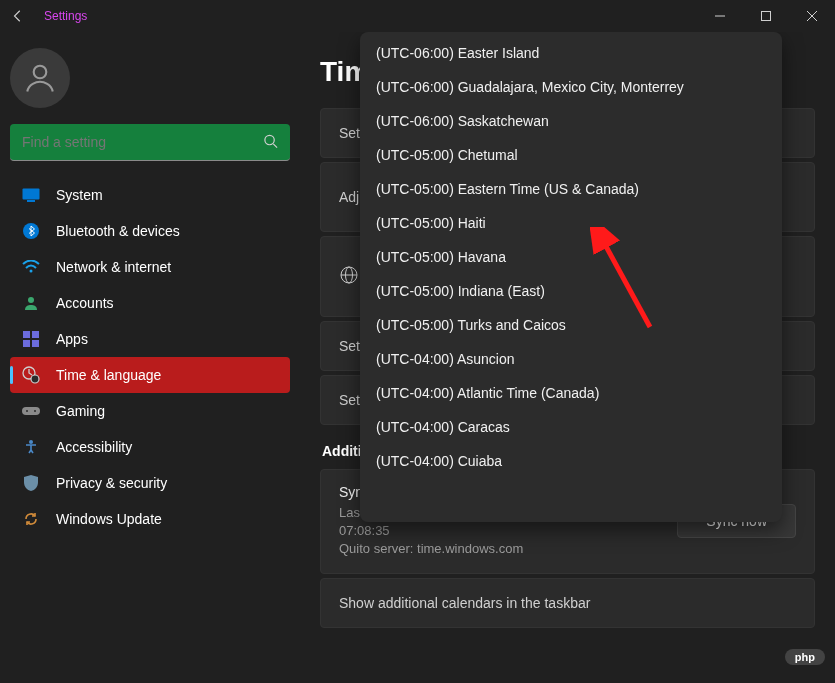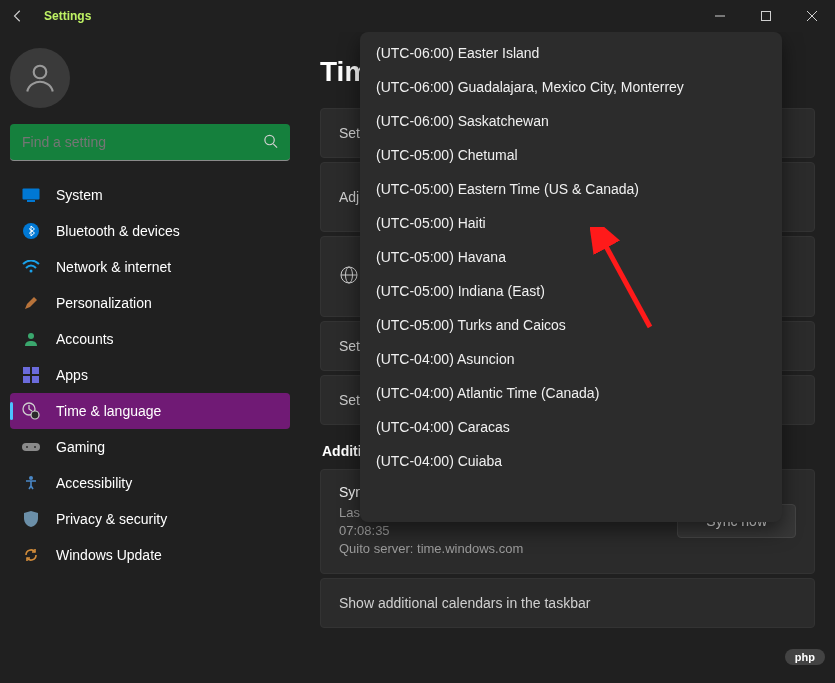--- a/index.html
+++ b/index.html
@@ -1,35 +1,35 @@
 <!DOCTYPE html>
 <html><head>
 <meta charset="utf-8">
 <style>
 * { margin: 0; padding: 0; box-sizing: border-box; font-family: "Segoe UI", sans-serif; }
 html, body { width: 835px; height: 683px; overflow: hidden; background: #202020; color: #ffffff; }
 
 .titlebar { display: flex; align-items: center; height: 32px; padding-left: 10px; }
 .titlebar-left { display: flex; align-items: center; gap: 18px; }
 .back-arrow { width: 16px; height: 16px; display: flex; align-items: center; justify-content: center; }
-.titlebar-title { font-size: 12px; color: #bef264; font-weight: bold; }
+.titlebar-title { font-size: 12px; color: #d946ef; }
 .titlebar-right { margin-left: auto; display: flex; }
 .win-btn { width: 46px; height: 32px; display: flex; align-items: center; justify-content: center; }
 
 .main { display: flex; height: calc(683px - 32px); }
 
 .sidebar { width: 300px; padding: 10px 10px 10px 10px; display: flex; flex-direction: column; }
 .profile { display: flex; align-items: center; gap: 12px; padding: 6px 0 16px 0; }
 .avatar { width: 60px; height: 60px; border-radius: 50%; background: #3a3a3a; display: flex; align-items: center; justify-content: center; }
 .search-box { position: relative; margin-bottom: 16px; }
 .search-input { width: 100%; background: #15803d; border: none; border-bottom: 1px solid #8a8a8a; border-radius: 4px; padding: 10px 36px 10px 12px; color: #cfcfcf; font-size: 14px; outline: none; }
 .search-icon { position: absolute; right: 12px; top: 50%; transform: translateY(-50%); }
 
 .nav-item { display: flex; align-items: center; gap: 16px; padding: 9px 12px; border-radius: 4px; cursor: default; position: relative; font-size: 14px; }
-.nav-item.active { background: #701a75; }
+.nav-item.active { background: #b91c1c; }
 .nav-item.active::before { content: ""; position: absolute; left: 0; top: 9px; bottom: 9px; width: 3px; background: #4cc2ff; border-radius: 2px; }
 .nav-icon { width: 18px; height: 18px; display: flex; align-items: center; justify-content: center; flex-shrink: 0; }
 
 .content { flex: 1; padding: 24px 20px 0 20px; overflow: hidden; position: relative; }
 .page-title { font-size: 28px; font-weight: 600; margin-bottom: 20px; }
 
 .card { background: #2b2b2b; border: 1px solid #333; border-radius: 4px; padding: 16px 18px; font-size: 14px; margin-bottom: 4px; color: #d0d0d0; }
 .card-icon { width: 22px; margin-right: 18px; }
 .section-heading { font-size: 14px; font-weight: 600; margin: 18px 0 10px 2px; }
 
@@ -120,28 +120,20 @@
     </div>
     <div class="nav-item">
       <span class="nav-icon">
           <svg width="18" height="14" viewBox="0 0 18 14">
             <path d="M1 4 Q9 -3 17 4" stroke="#1aa0e8" fill="none" stroke-width="2"></path>
             <path d="M4 8 Q9 3 14 8" stroke="#1aa0e8" fill="none" stroke-width="2"></path>
             <circle cx="9" cy="11" r="1.5" fill="#1aa0e8"></circle>
           </svg>
         </span>
       <span>Network &amp; internet</span>
-    </div>
-    <div class="nav-item">
-      <span class="nav-icon">
-          <svg width="16" height="16" viewBox="0 0 16 16">
-            <path d="M2 14l2-5 7-7 3 3-7 7z" fill="#b8733a"></path>
-          </svg>
-        </span>
-      <span>Personalization</span>
     </div>
     <div class="nav-item">
       <span class="nav-icon">
           <svg width="16" height="16" viewBox="0 0 16 16">
             <circle cx="8" cy="5" r="3" fill="#3aa76d"></circle>
             <path d="M2 15c0-4 3-5 6-5s6 1 6 5z" fill="#3aa76d"></path>
           </svg>
         </span>
       <span>Accounts</span>
     </div>

